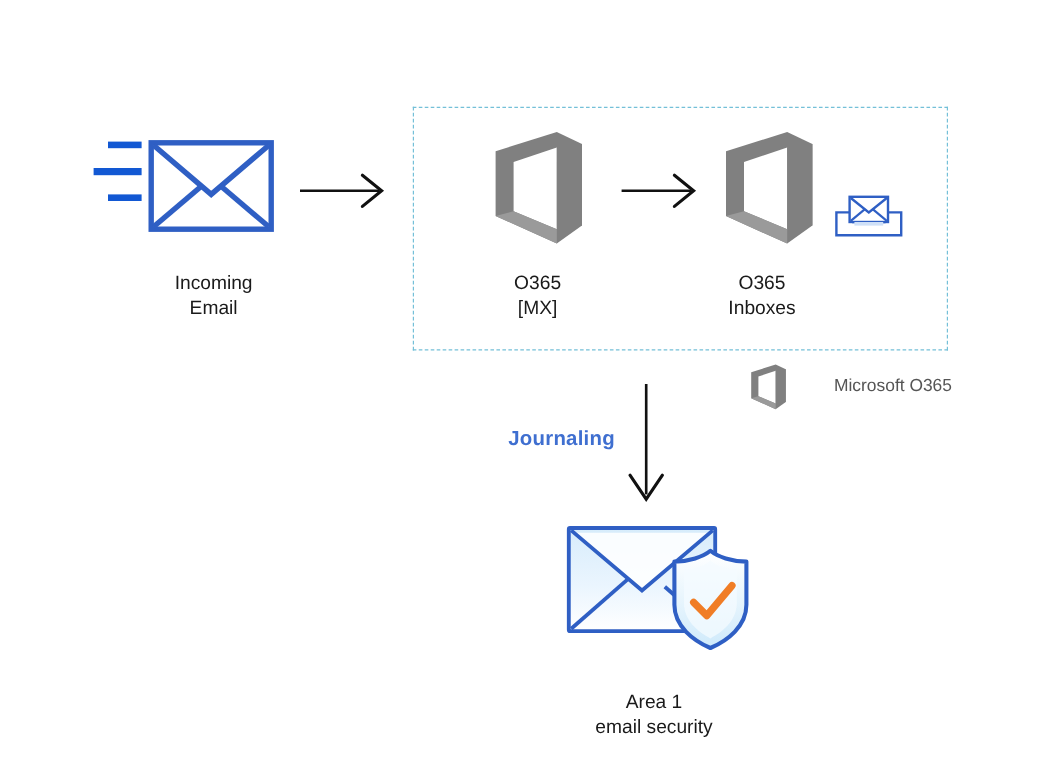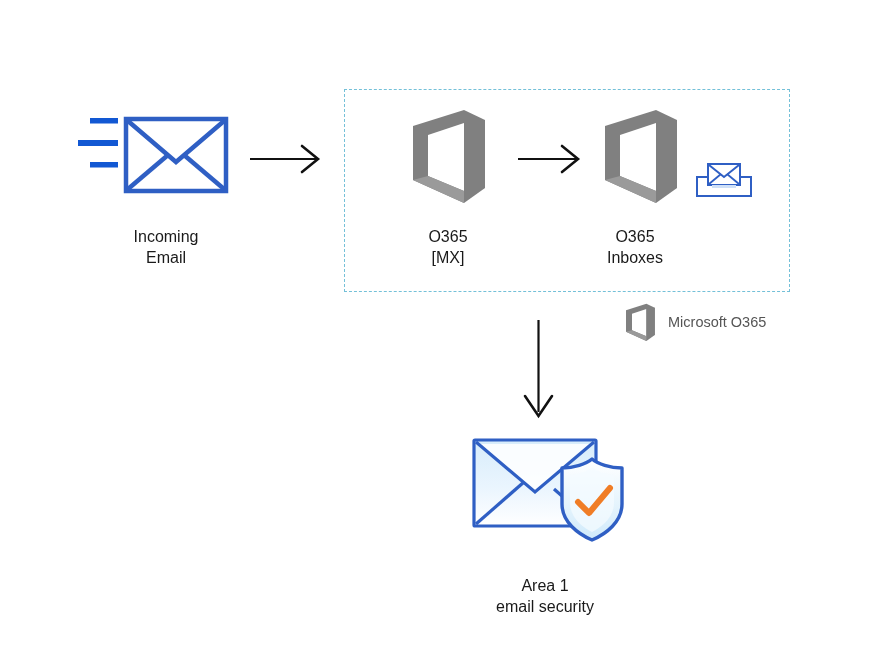--- a/index.html
+++ b/index.html
@@ -35,20 +35,21 @@
     color: #3f6fd0;
     font-size: 17px;
     font-weight: bold;
     letter-spacing: .2px;
   }
   .label-legend {
     color: #555555;
     font-size: 14.5px;
     text-align: left;
     line-height: 18px;
+    margin-left: 27px;
   }
   .dashed-zone {
     position: absolute;
     border: 1.6px dashed #74c0d8;
     box-sizing: border-box;
     background: transparent;
   }
   svg { display: block; overflow: visible; }
 </style>
 </head>
@@ -65,21 +66,21 @@
       <rect x="8" y="25" width="40" height="6" fill="#1258d3"></rect>
       <rect x="20" y="47" width="28" height="5.5" fill="#1258d3"></rect>
 
       <rect x="56" y="4" width="100" height="72" fill="#ffffff" stroke="#2f5fc4" stroke-width="4.5"></rect>
 
       <path d="M 58 6 L 106 47 L 154 6" fill="none" stroke="#2f5fc4" stroke-width="4.5" stroke-linejoin="miter" stroke-linecap="butt"></path>
       <path d="M 58 74 L 98 40" fill="none" stroke="#2f5fc4" stroke-width="4.5"></path>
       <path d="M 154 74 L 114 40" fill="none" stroke="#2f5fc4" stroke-width="4.5"></path>
     </svg>
   </div>
-  <div class="label" style="left:96px; top:226px; width:140px;">Incoming
+  <div class="label" style="left:108px; top:226px; width:140px;">Incoming
 Email</div>
 
   <div class="node" style="left:250px; top:140px; width:78px; height:38px;">
     <svg width="78" height="38" viewBox="0 0 78 38">
       <path d="M 0 19 L 66 19" stroke="#111111" stroke-width="2.2" fill="none"></path>
       <path d="M 52 6 L 68 19 L 52 32" stroke="#111111" stroke-width="2.6" fill="none" stroke-linecap="round" stroke-linejoin="miter"></path>
     </svg>
   </div>
 
   <div class="node" style="left:404px; top:108px; width:88px; height:100px;">
@@ -138,20 +139,21 @@
     </svg>
   </div>
   <div class="label label-legend" style="left:668px; top:313px; width:180px;">Microsoft O365</div>
 
   <div class="node" style="left:520px; top:320px; width:40px; height:102px;">
     <svg width="40" height="102" viewBox="0 0 40 102">
       <path d="M 18.5 0 L 18.5 92" stroke="#111111" stroke-width="2.2" fill="none"></path>
       <path d="M 5 76 L 18.5 96 L 32 76" stroke="#111111" stroke-width="2.6" fill="none" stroke-linecap="round" stroke-linejoin="miter"></path>
     </svg>
   </div>
+  <div class="label label-journaling" style="left:398px; top:355px; width:140px; text-align:center;">Journaling</div>
 
   <div class="node" style="left:470px; top:432px; width:160px; height:115px;">
     <svg width="160" height="115" viewBox="0 0 160 115">
       <defs>
         <linearGradient id="envGrad" x1="0" y1="0" x2="0" y2="1">
           <stop offset="0%" stop-color="#d7ecfb"></stop>
           <stop offset="55%" stop-color="#eaf5fe"></stop>
           <stop offset="100%" stop-color="#ffffff"></stop>
         </linearGradient>
         <linearGradient id="shieldGrad" x1="0" y1="0" x2="0" y2="1">

